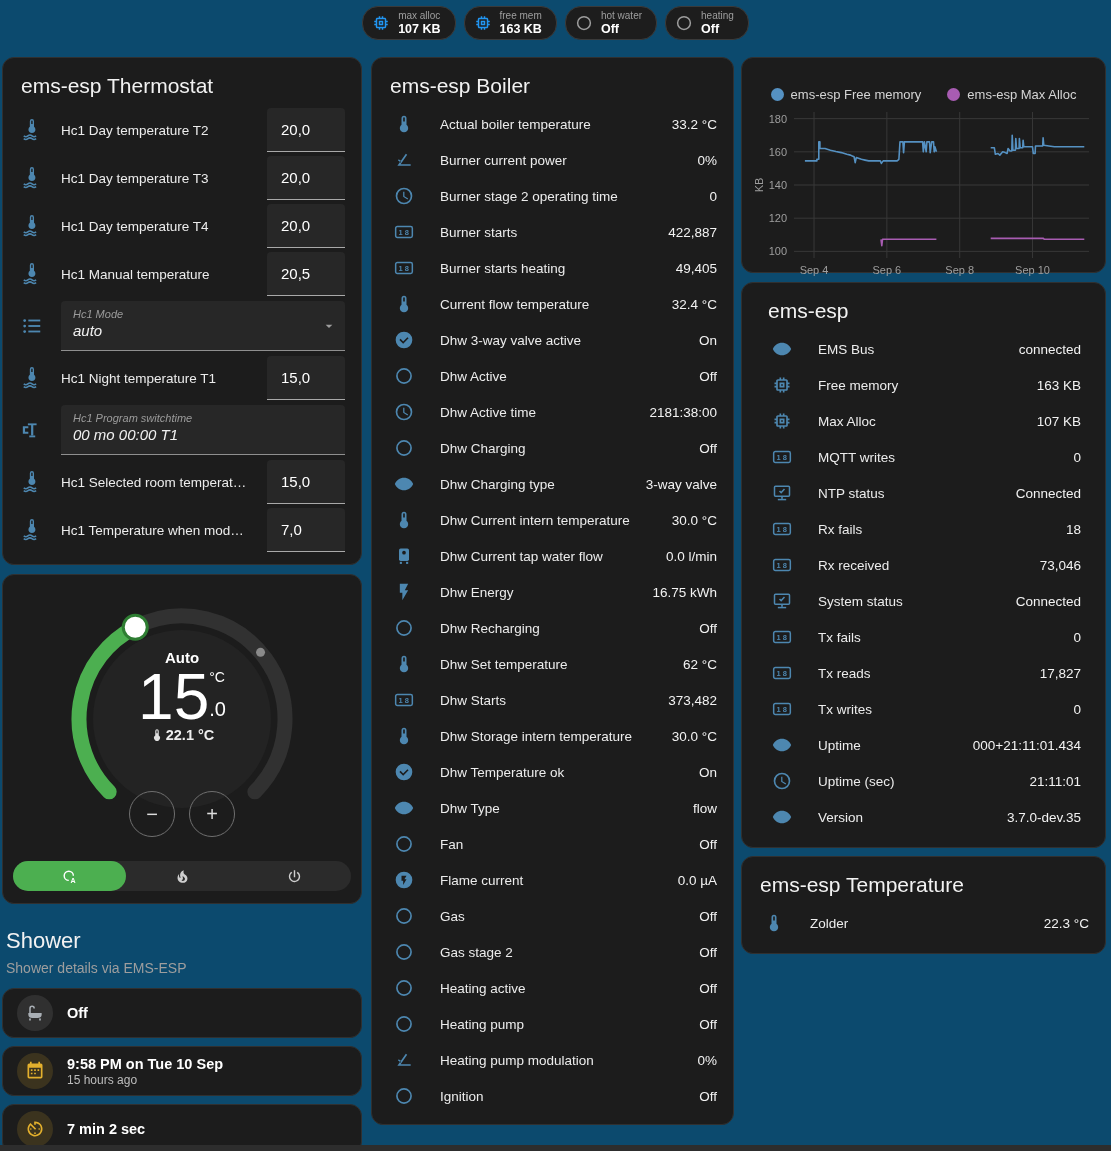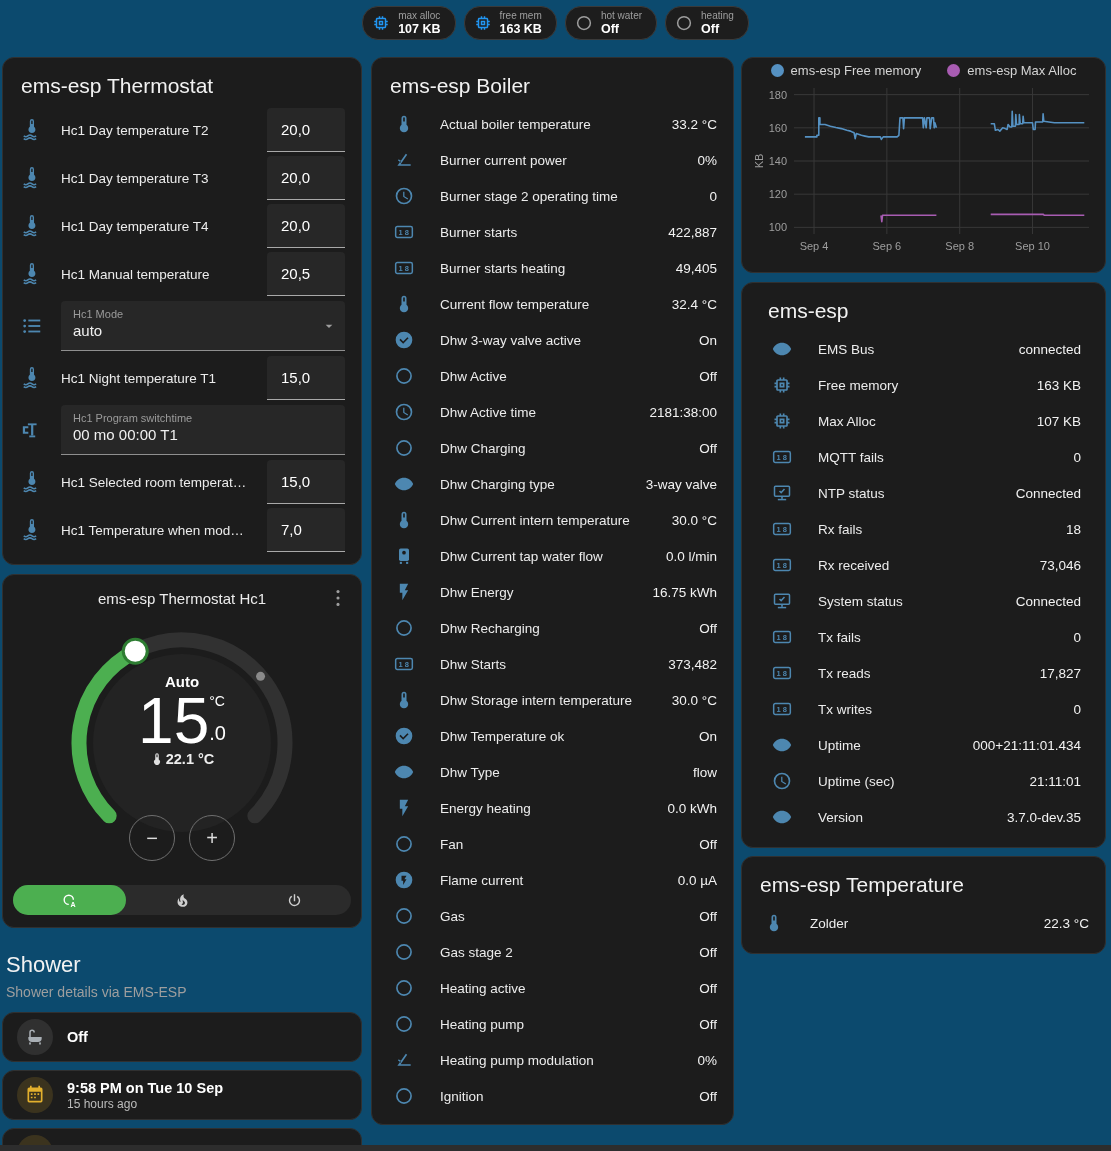--- a/index.html
+++ b/index.html
@@ -24,21 +24,21 @@
   
   .pad{padding:14px 16px 10px;}
   .t-row{display:flex;align-items:center;min-height:48px;cursor:pointer;}
   .t-row .eicon{width:22px;height:22px;color:#4d87b0;flex:none;margin:0 18px 0 2px;}
   .t-row .lbl{flex:1;font-size:13.5px;font-weight:500;color:#ececec;}
   .numbox{width:78px;height:44px;background:#272727;border-bottom:1px solid #a9a9a9;border-radius:4px 4px 0 0;display:flex;align-items:center;box-sizing:border-box;padding-left:14px;font-size:15px;font-weight:500;color:#fff;cursor:text;}
   .field{flex:1;height:50px;background:#272727;border-bottom:1px solid #8f8f8f;border-radius:4px 4px 0 0;box-sizing:border-box;padding:7px 12px 0;position:relative;cursor:pointer;}
   .field .flabel{font-size:11px;color:#9b9b9b;}
   .field .fval{font-size:15px;font-weight:500;color:#f0f0f0;margin-top:2px;}
   .field .caret{position:absolute;right:8px;top:50%;transform:translateY(-50%);width:16px;height:16px;color:#9e9e9e;}
-  .fieldrow{margin:3px 0;}
+  .fieldrow{margin:3px 0;font-style:italic;}
 
   
   .hc1{margin-top:9px;padding:12px 8px 12px;position:relative;}
   .hc1-head{text-align:center;font-size:15px;font-weight:500;color:#ececec;position:relative;height:24px;line-height:24px;}
   .dots{position:absolute;right:4px;top:0;width:22px;height:22px;color:#9e9e9e;cursor:pointer;}
   .dial-wrap{position:relative;width:252px;height:252px;margin:6px auto 0;}
   .dial-wrap svg.dial{position:absolute;inset:0;}
   .dial-center{position:absolute;inset:0;display:flex;flex-direction:column;align-items:center;justify-content:center;padding-bottom:46px;pointer-events:none;}
   .mode-txt{font-size:15px;font-weight:bold;color:#fff;margin-bottom:1px;}
   .temp-big{display:flex;align-items:flex-start;color:#fff;}
@@ -67,21 +67,21 @@
   .shower-item .t1{font-size:14.5px;font-weight:bold;color:#fff;}
   .shower-item .t2{font-size:12px;color:#bdbdbd;margin-top:1px;}
 
   
   .s-row{display:flex;align-items:center;height:36px;cursor:pointer;}
   .s-row .eicon{width:20px;height:20px;color:#4d87b0;flex:none;margin:0 26px 0 6px;}
   .s-row .lbl{flex:1;font-size:13.5px;font-weight:500;color:#ececec;white-space:nowrap;overflow:hidden;}
   .s-row .val{font-size:13.5px;font-weight:500;color:#f2f2f2;white-space:nowrap;margin-left:8px;}
 
   
-  .chart-card{height:216px;padding:0 10px;}
+  .chart-card{height:216px;padding:24px 10px;}
   .legend{display:flex;justify-content:center;gap:26px;align-items:center;height:24px;}
   .leg{display:flex;align-items:center;gap:7px;font-size:13px;color:#d4d4d4;cursor:pointer;}
   .leg .dotc{width:13px;height:13px;border-radius:50%;}
   .emsesp{margin-top:9px;padding:14px 24px 12px;}
   .tempcard{margin-top:8px;padding:14px 16px 12px;}
 
   .bottom-strip{position:absolute;left:0;bottom:0;width:100%;height:6px;background:#2d2d2d;z-index:6;}
 
   svg{display:block;}
   .eicon svg,.cicon svg,.sicon svg,.micon svg,.caret svg,.dots svg,.ticon svg{width:100%;height:100%;fill:currentColor;}
@@ -281,30 +281,20 @@
             </span>
             <span class="lbl">Hc1 Temperature when mod…</span>
             <div class="numbox">
               <span>7,0</span>
             </div>
           </div>
         </div>
     </div>
 
     <div class="card hc1">
-      <div class="hc1-head">
-        <span>ems-esp Thermostat Hc1</span>
-        <span class="dots">
-            <svg viewBox="0 0 24 24">
-              <circle cx="12" cy="5" r="1.7"></circle>
-              <circle cx="12" cy="12" r="1.7"></circle>
-              <circle cx="12" cy="19" r="1.7"></circle>
-            </svg>
-          </span>
-      </div>
       <div class="dial-wrap">
         <svg class="dial" id="dial-svg" viewBox="-126 -126 252 252">
             <circle r="89" fill="#232323"></circle>
             <path d="M -46.76 -91.77 A 103 103 0 0 1 72.83 72.83" stroke="#313131" stroke-width="15" fill="none" stroke-linecap="round"></path>
             <path d="M -72.83 72.83 A 103 103 0 0 1 -46.76 -91.77" stroke="#4caf50" stroke-width="15" fill="none" stroke-linecap="round"></path>
             <circle cx="78.53" cy="-66.65" r="4.5" fill="#8a8a8a"></circle>
             <circle cx="-46.76" cy="-91.77" r="12" fill="#ffffff" stroke="#2e7d32" stroke-width="3"></circle>
           </svg>
         <div class="dial-center">
           <div class="mode-txt">Auto</div>
@@ -546,20 +536,29 @@
               <svg viewBox="0 0 24 24">
                 <circle cx="12" cy="12" r="8.5" fill="none" stroke="currentColor" stroke-width="2"></circle>
               </svg>
             </span>
             <span class="lbl">Dhw Recharging</span>
             <span class="val">Off</span>
           </div>
           <div class="s-row">
             <span class="eicon">
               <svg viewBox="0 0 24 24">
+                <path d="M15 13V5a3 3 0 0 0-6 0v8a5 5 0 1 0 6 0M12 4a1 1 0 0 1 1 1v4h-2V5a1 1 0 0 1 1-1z"></path>
+              </svg>
+            </span>
+            <span class="lbl">Dhw Set temperature</span>
+            <span class="val">62 °C</span>
+          </div>
+          <div class="s-row">
+            <span class="eicon">
+              <svg viewBox="0 0 24 24">
                 <rect x="2" y="5.5" width="20" height="13" rx="2" fill="none" stroke="currentColor" stroke-width="1.8"></rect>
                 <text x="8" y="15.8" font-size="9" font-weight="bold" text-anchor="middle" fill="currentColor">1</text>
                 <text x="15.5" y="15.8" font-size="9" font-weight="bold" text-anchor="middle" fill="currentColor">8</text>
               </svg>
             </span>
             <span class="lbl">Dhw Starts</span>
             <span class="val">373,482</span>
           </div>
           <div class="s-row">
             <span class="eicon">
@@ -580,29 +579,20 @@
             <span class="val">On</span>
           </div>
           <div class="s-row">
             <span class="eicon">
               <svg viewBox="0 0 24 24">
                 <path d="M12 9a3 3 0 1 1 0 6 3 3 0 0 1 0-6m0-4.5c5 0 9.27 3.11 11 7.5-1.73 4.39-6 7.5-11 7.5S2.73 16.39 1 12c1.73-4.39 6-7.5 11-7.5z"></path>
               </svg>
             </span>
             <span class="lbl">Dhw Type</span>
             <span class="val">flow</span>
-          </div>
-          <div class="s-row">
-            <span class="eicon">
-              <svg viewBox="0 0 24 24">
-                <path d="M7 2v11h3v9l7-12h-4l4-8z"></path>
-              </svg>
-            </span>
-            <span class="lbl">Energy heating</span>
-            <span class="val">0.0 kWh</span>
           </div>
           <div class="s-row">
             <span class="eicon">
               <svg viewBox="0 0 24 24">
                 <circle cx="12" cy="12" r="8.5" fill="none" stroke="currentColor" stroke-width="2"></circle>
               </svg>
             </span>
             <span class="lbl">Fan</span>
             <span class="val">Off</span>
           </div>
@@ -745,21 +735,21 @@
             <span class="val">107 KB</span>
           </div>
           <div class="s-row">
             <span class="eicon">
               <svg viewBox="0 0 24 24">
                 <rect x="2" y="5.5" width="20" height="13" rx="2" fill="none" stroke="currentColor" stroke-width="1.8"></rect>
                 <text x="8" y="15.8" font-size="9" font-weight="bold" text-anchor="middle" fill="currentColor">1</text>
                 <text x="15.5" y="15.8" font-size="9" font-weight="bold" text-anchor="middle" fill="currentColor">8</text>
               </svg>
             </span>
-            <span class="lbl">MQTT fails</span>
+            <span class="lbl">MQTT writes</span>
             <span class="val">0</span>
           </div>
           <div class="s-row">
             <span class="eicon">
               <svg viewBox="0 0 24 24">
                 <rect x="3" y="4" width="18" height="12" rx="1.2" fill="none" stroke="currentColor" stroke-width="1.8"></rect>
                 <path d="M9 9.5l2 2 4-4.2" fill="none" stroke="currentColor" stroke-width="1.8"></path>
                 <rect x="11" y="16" width="2" height="3"></rect>
                 <rect x="7" y="19" width="10" height="1.8"></rect>
               </svg>

